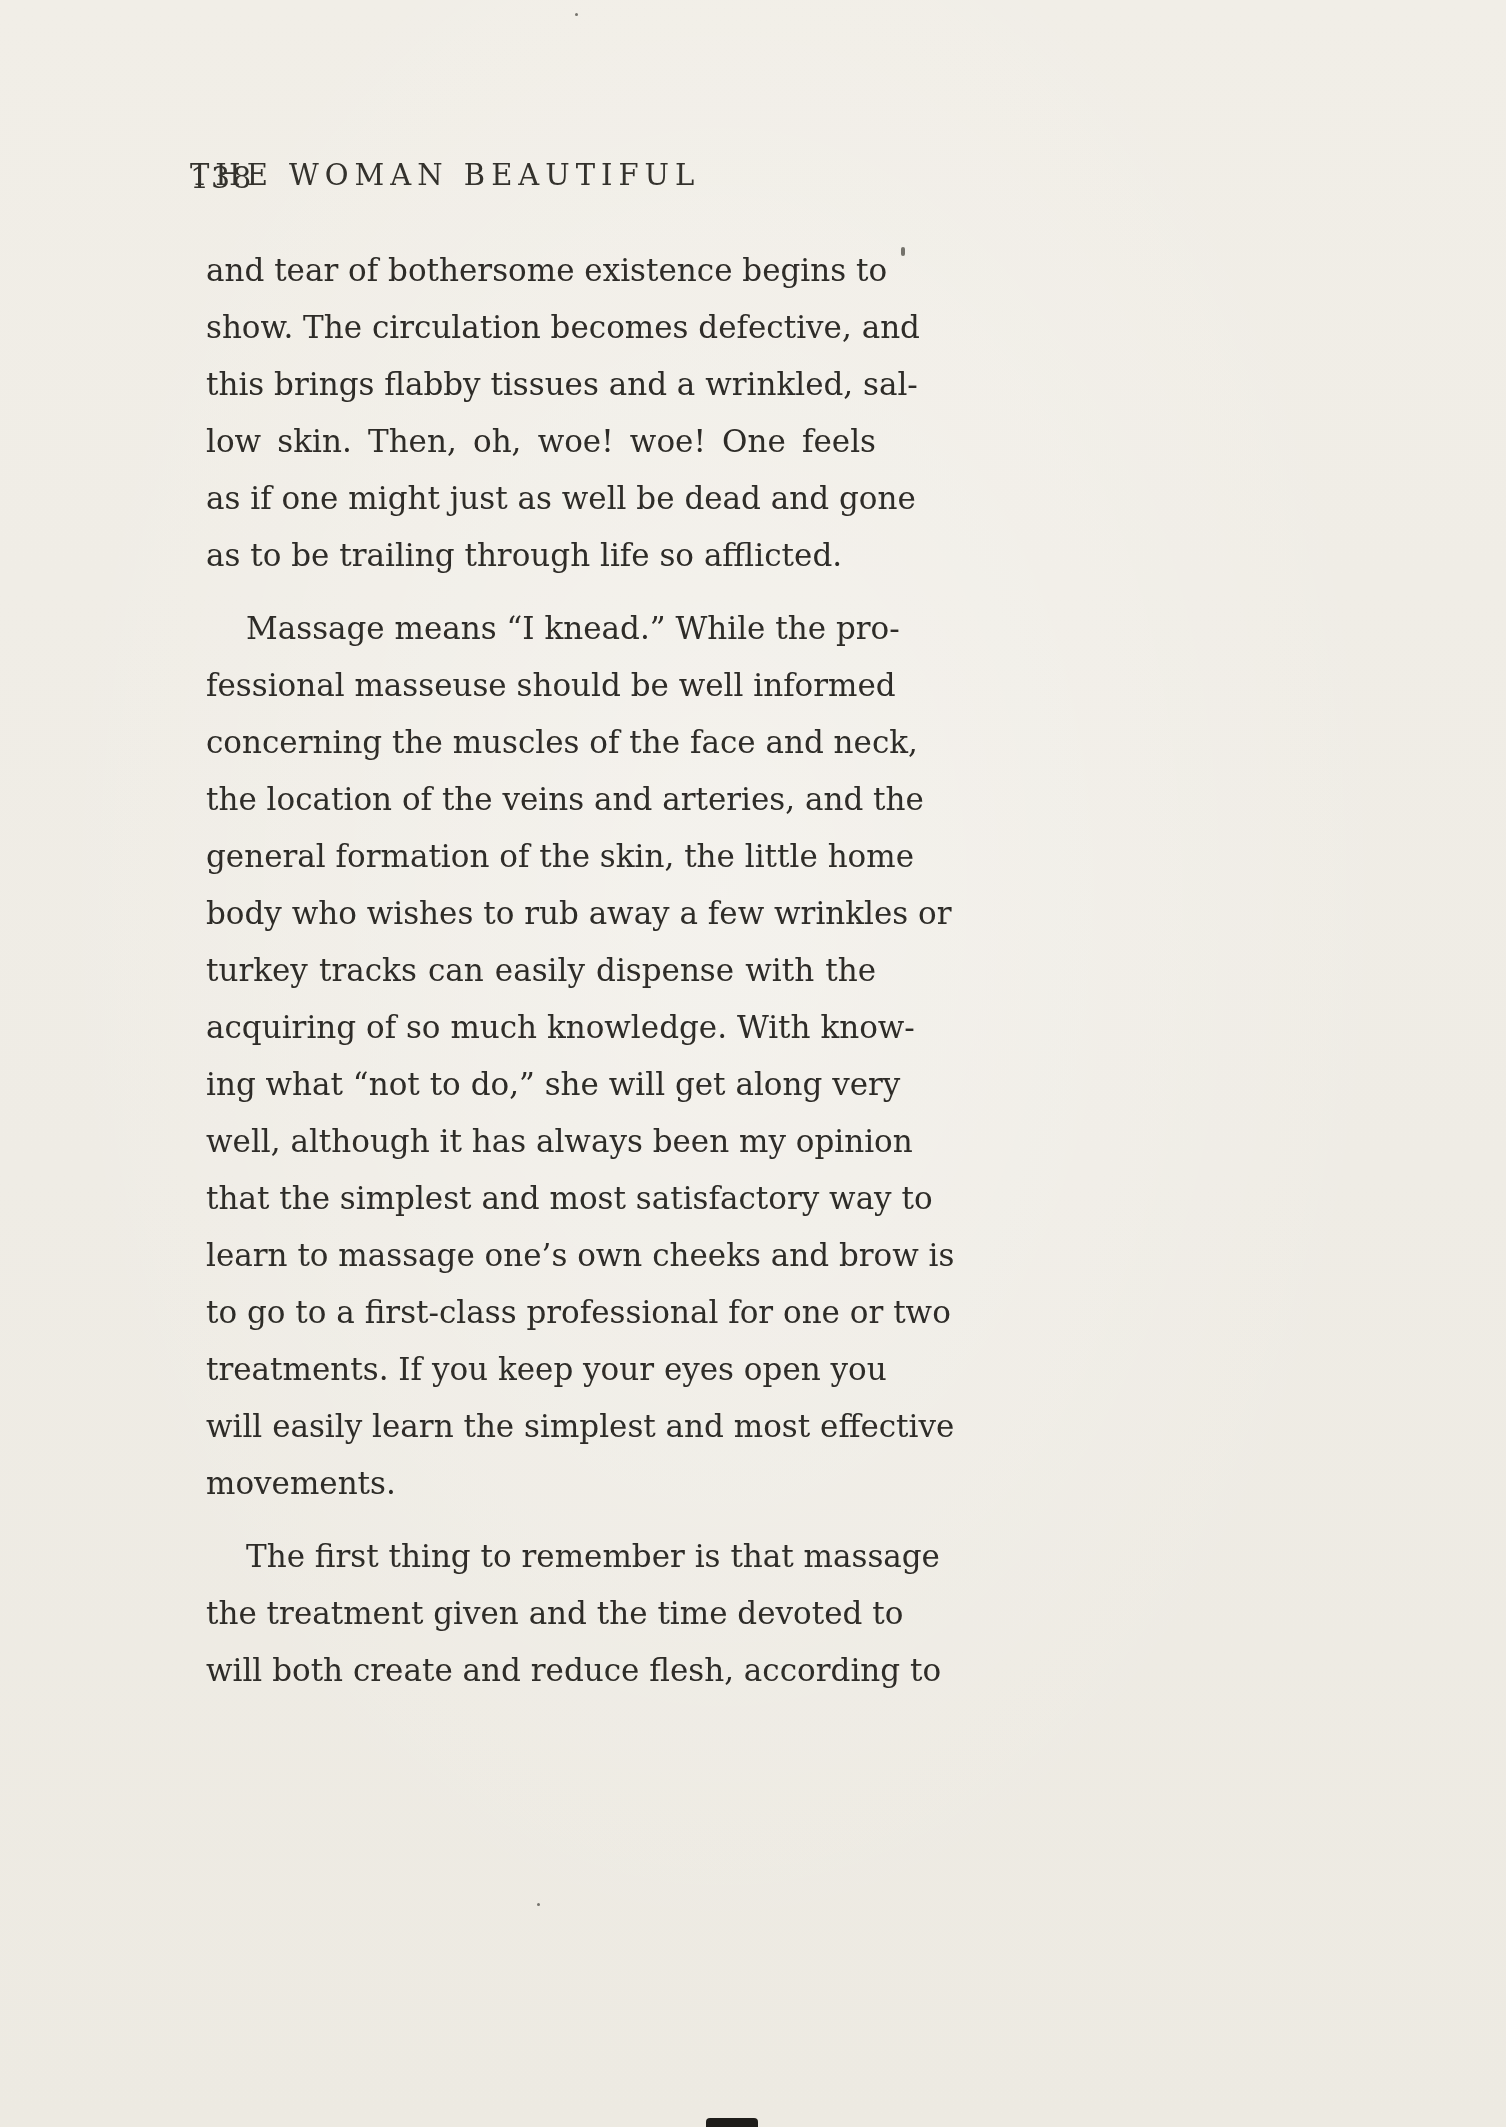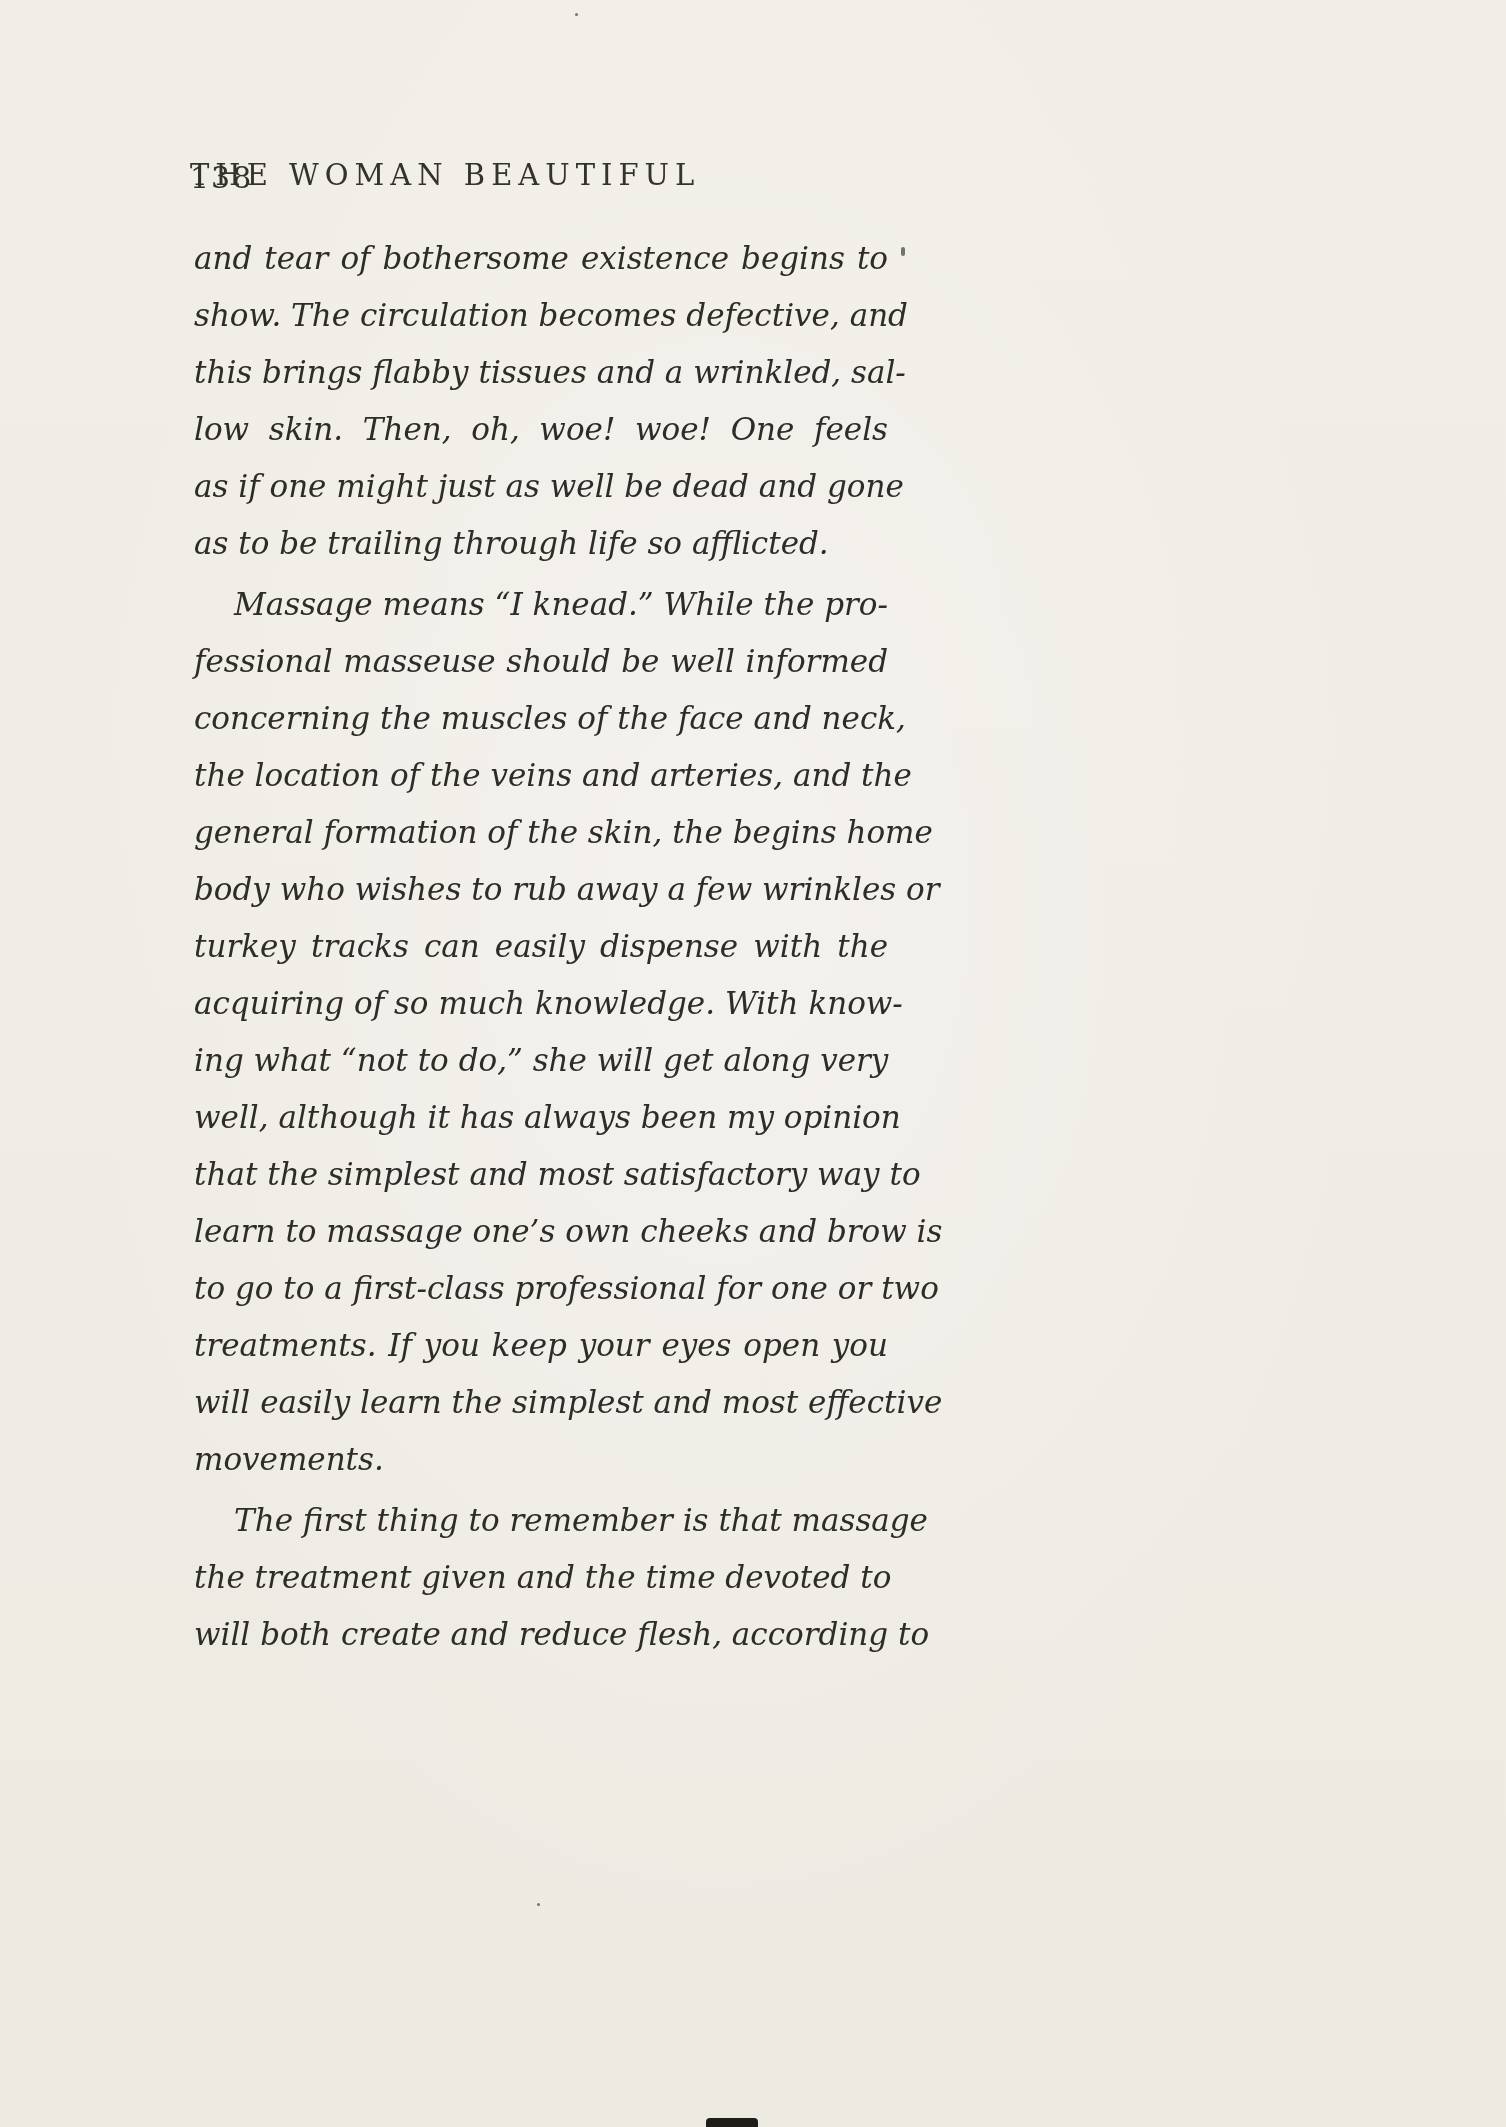--- a/index.html
+++ b/index.html
@@ -51,23 +51,22 @@
   }
   .body-text {
     position: absolute;
     left: 190px;
     top: 226px;
     width: 702px;
     font-size: 31px;
     line-height: 57px;
   }
   .para {
-    margin: 4px;
+    margin: 16px;
     padding: 0;
-    font-style: italic;
   }
   .line {
     text-align: justify;
     text-align-last: justify;
     height: 57px;
     white-space: nowrap;
     overflow: visible;
   }
   .line.last {
     text-align-last: left;
@@ -110,21 +109,21 @@
         <div class="line">this brings flabby tissues and a wrinkled, sal-</div>
         <div class="line">low skin. Then, oh, woe! woe! One feels</div>
         <div class="line">as if one might just as well be dead and gone</div>
         <div class="line last">as to be trailing through life so afflicted.</div>
       </div>
       <div class="para">
         <div class="line indent">Massage means “I knead.” While the pro-</div>
         <div class="line">fessional masseuse should be well informed</div>
         <div class="line">concerning the muscles of the face and neck,</div>
         <div class="line">the location of the veins and arteries, and the</div>
-        <div class="line">general formation of the skin, the begins home</div>
+        <div class="line">general formation of the skin, the little home</div>
         <div class="line">body who wishes to rub away a few wrinkles or</div>
         <div class="line">turkey tracks can easily dispense with the</div>
         <div class="line">acquiring of so much knowledge. With know-</div>
         <div class="line">ing what “not to do,” she will get along very</div>
         <div class="line">well, although it has always been my opinion</div>
         <div class="line">that the simplest and most satisfactory way to</div>
         <div class="line">learn to massage one’s own cheeks and brow is</div>
         <div class="line">to go to a first-class professional for one or two</div>
         <div class="line">treatments. If you keep your eyes open you</div>
         <div class="line">will easily learn the simplest and most effective</div>

